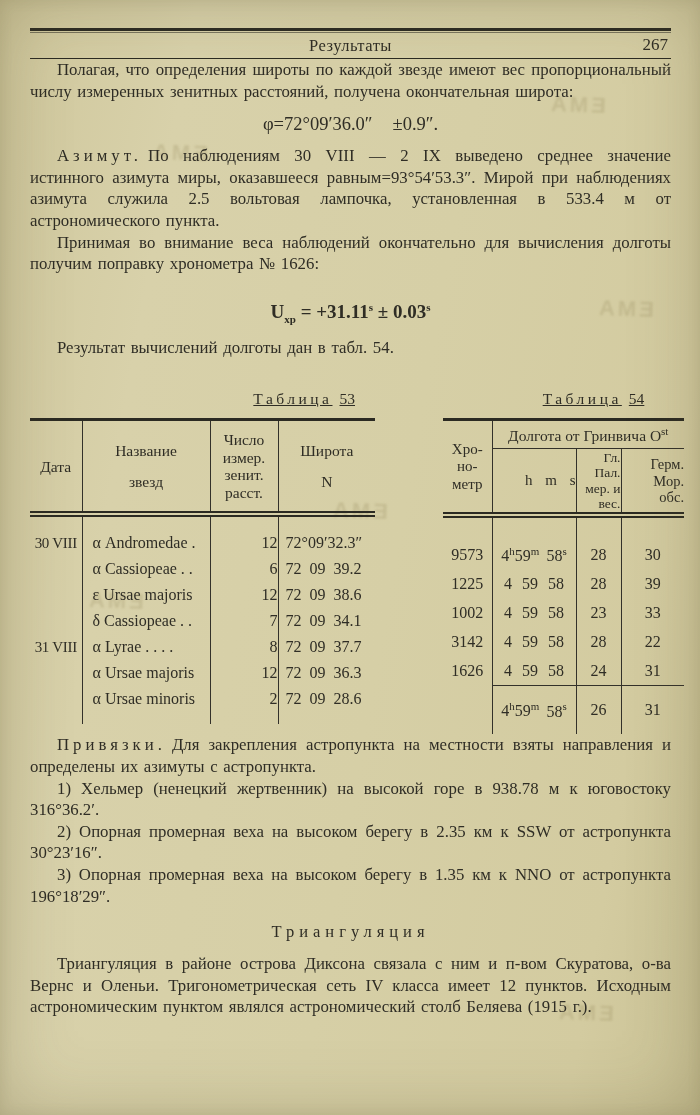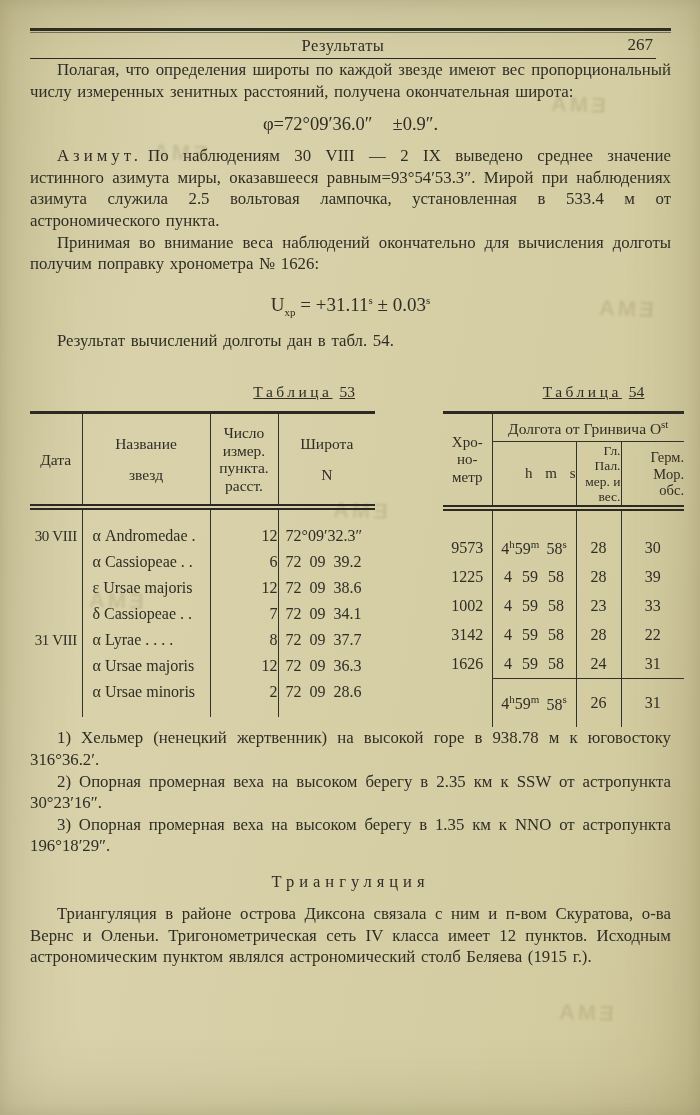--- a/index.html
+++ b/index.html
@@ -27,37 +27,37 @@
     font-weight: bold; font-size: 22px; letter-spacing: 3px;
     color: rgba(148,136,88,0.26);
     transform: scaleX(-1) rotate(-2deg);
     filter: blur(1.1px);
     user-select: none;
   }
   .content { position: relative; z-index: 1; }
 
   
   .rule-heavy { height: 1px; border-top: 3px solid #2b2a22; border-bottom: 1px solid rgba(43,42,34,0.55); margin-right: 13px; }
-  .head-row { position: relative; height: 24px; border-bottom: 1.5px solid #2b2a22; margin-right: 28px; margin-top: 1px; text-decoration: underline; }
+  .head-row { position: relative; height: 24px; border-bottom: 1.5px solid #2b2a22; margin-right: 13px; margin-top: 1px; text-decoration: underline; }
   .head-title { position: absolute; left: 0; right: 0; top: 2px; text-align: center; font-size: 16.5px; letter-spacing: 0.5px; }
   .head-page { position: absolute; right: 3px; top: 1px; font-size: 17px; }
 
   
   p.bodytext {
     font-size: 16.8px; line-height: 21.6px;
     text-align: justify; text-indent: 27px;
     margin: 0 13px 0 0; word-spacing: 1.5px;
   }
   .sp-label { letter-spacing: 4px; margin-right: 6px; }
   .p1 { margin-top: 12px; }
 
   .formula { text-align: center; margin-right: 13px; }
   .formula-phi { margin-top: 12px; margin-bottom: 10px; font-size: 18.5px; }
   .formula-phi .err { margin-left: 20px; }
-  .formula-u { margin-top: 19px; margin-bottom: 12px; font-size: 19px; }
+  .formula-u { margin-top: 26px; margin-bottom: 12px; font-size: 19px; font-weight: bold; }
   sub { font-size: 11px; }
   sup { font-size: 11px; }
 
   
   .tables { display: flex; margin-top: 32px; }
   .tblock53 { width: 345px; }
   .tblock54 { width: 241px; margin-left: 68px; }
   .tcaption { font-size: 15.5px; height: 20px; margin-bottom: 8px; white-space: nowrap; text-decoration: underline; }
   .tblock53 .tcaption { text-align: right; padding-right: 20px; }
   .tblock54 .tcaption { text-align: center; padding-left: 60px; }
@@ -151,21 +151,21 @@
             <th class="vline dbl">
                   <div class="hline">Дата</div>
                 </th>
             <th class="vline dbl">
                   <div class="hline">Название</div>
                   <div class="hline gap2">звезд</div>
                 </th>
             <th class="vline dbl">
                   <div class="hline">Число</div>
                   <div class="hline">измер.</div>
-                  <div class="hline">пункта.</div>
+                  <div class="hline">зенит.</div>
                   <div class="hline">расст.</div>
                 </th>
             <th class="dbl">
                   <div class="hline">Широта</div>
                   <div class="hline gap2">N</div>
                 </th>
           </tr>
           <tr class="first">
             <td class="vline c-date">30 VIII</td>
             <td class="vline c-star">α Andromedae .</td>
@@ -279,20 +279,21 @@
             <td class="vline c-time sep"><span>4</span><sup>h</sup><span>59</span><sup>m</sup><span class="t-s">58</span><sup>s</sup></td>
             <td class="vline sep">26</td>
             <td class="sep">31</td>
           </tr>
         </tbody>
           </table>
       </div>
     </div>
 
 
+    <p class="bodytext"><span class="sp-label">Привязки.</span><span>Для закрепления астропункта на местности взяты направления и определены их азимуты с астропункта.</span></p>
     <p class="bodytext">1) Хельмер (ненецкий жертвенник) на высокой горе в 938.78 м к юговостоку 316°36.2′.</p>
     <p class="bodytext">2) Опорная промерная веха на высоком берегу в 2.35 км к SSW от астропункта 30°23′16″.</p>
     <p class="bodytext">3) Опорная промерная веха на высоком берегу в 1.35 км к NNO от астропункта 196°18′29″.</p>
 
     <div class="tri-heading">Триангуляция</div>
     <p class="bodytext">Триангуляция в районе острова Диксона связала с ним и п-вом Скуратова, о-ва Вернс и Оленьи. Тригонометрическая сеть IV класса имеет 12 пунктов. Исходным астрономическим пунктом являлся астрономический столб Беляева (1915 г.).</p>
 
   </div>
 </div>
 

